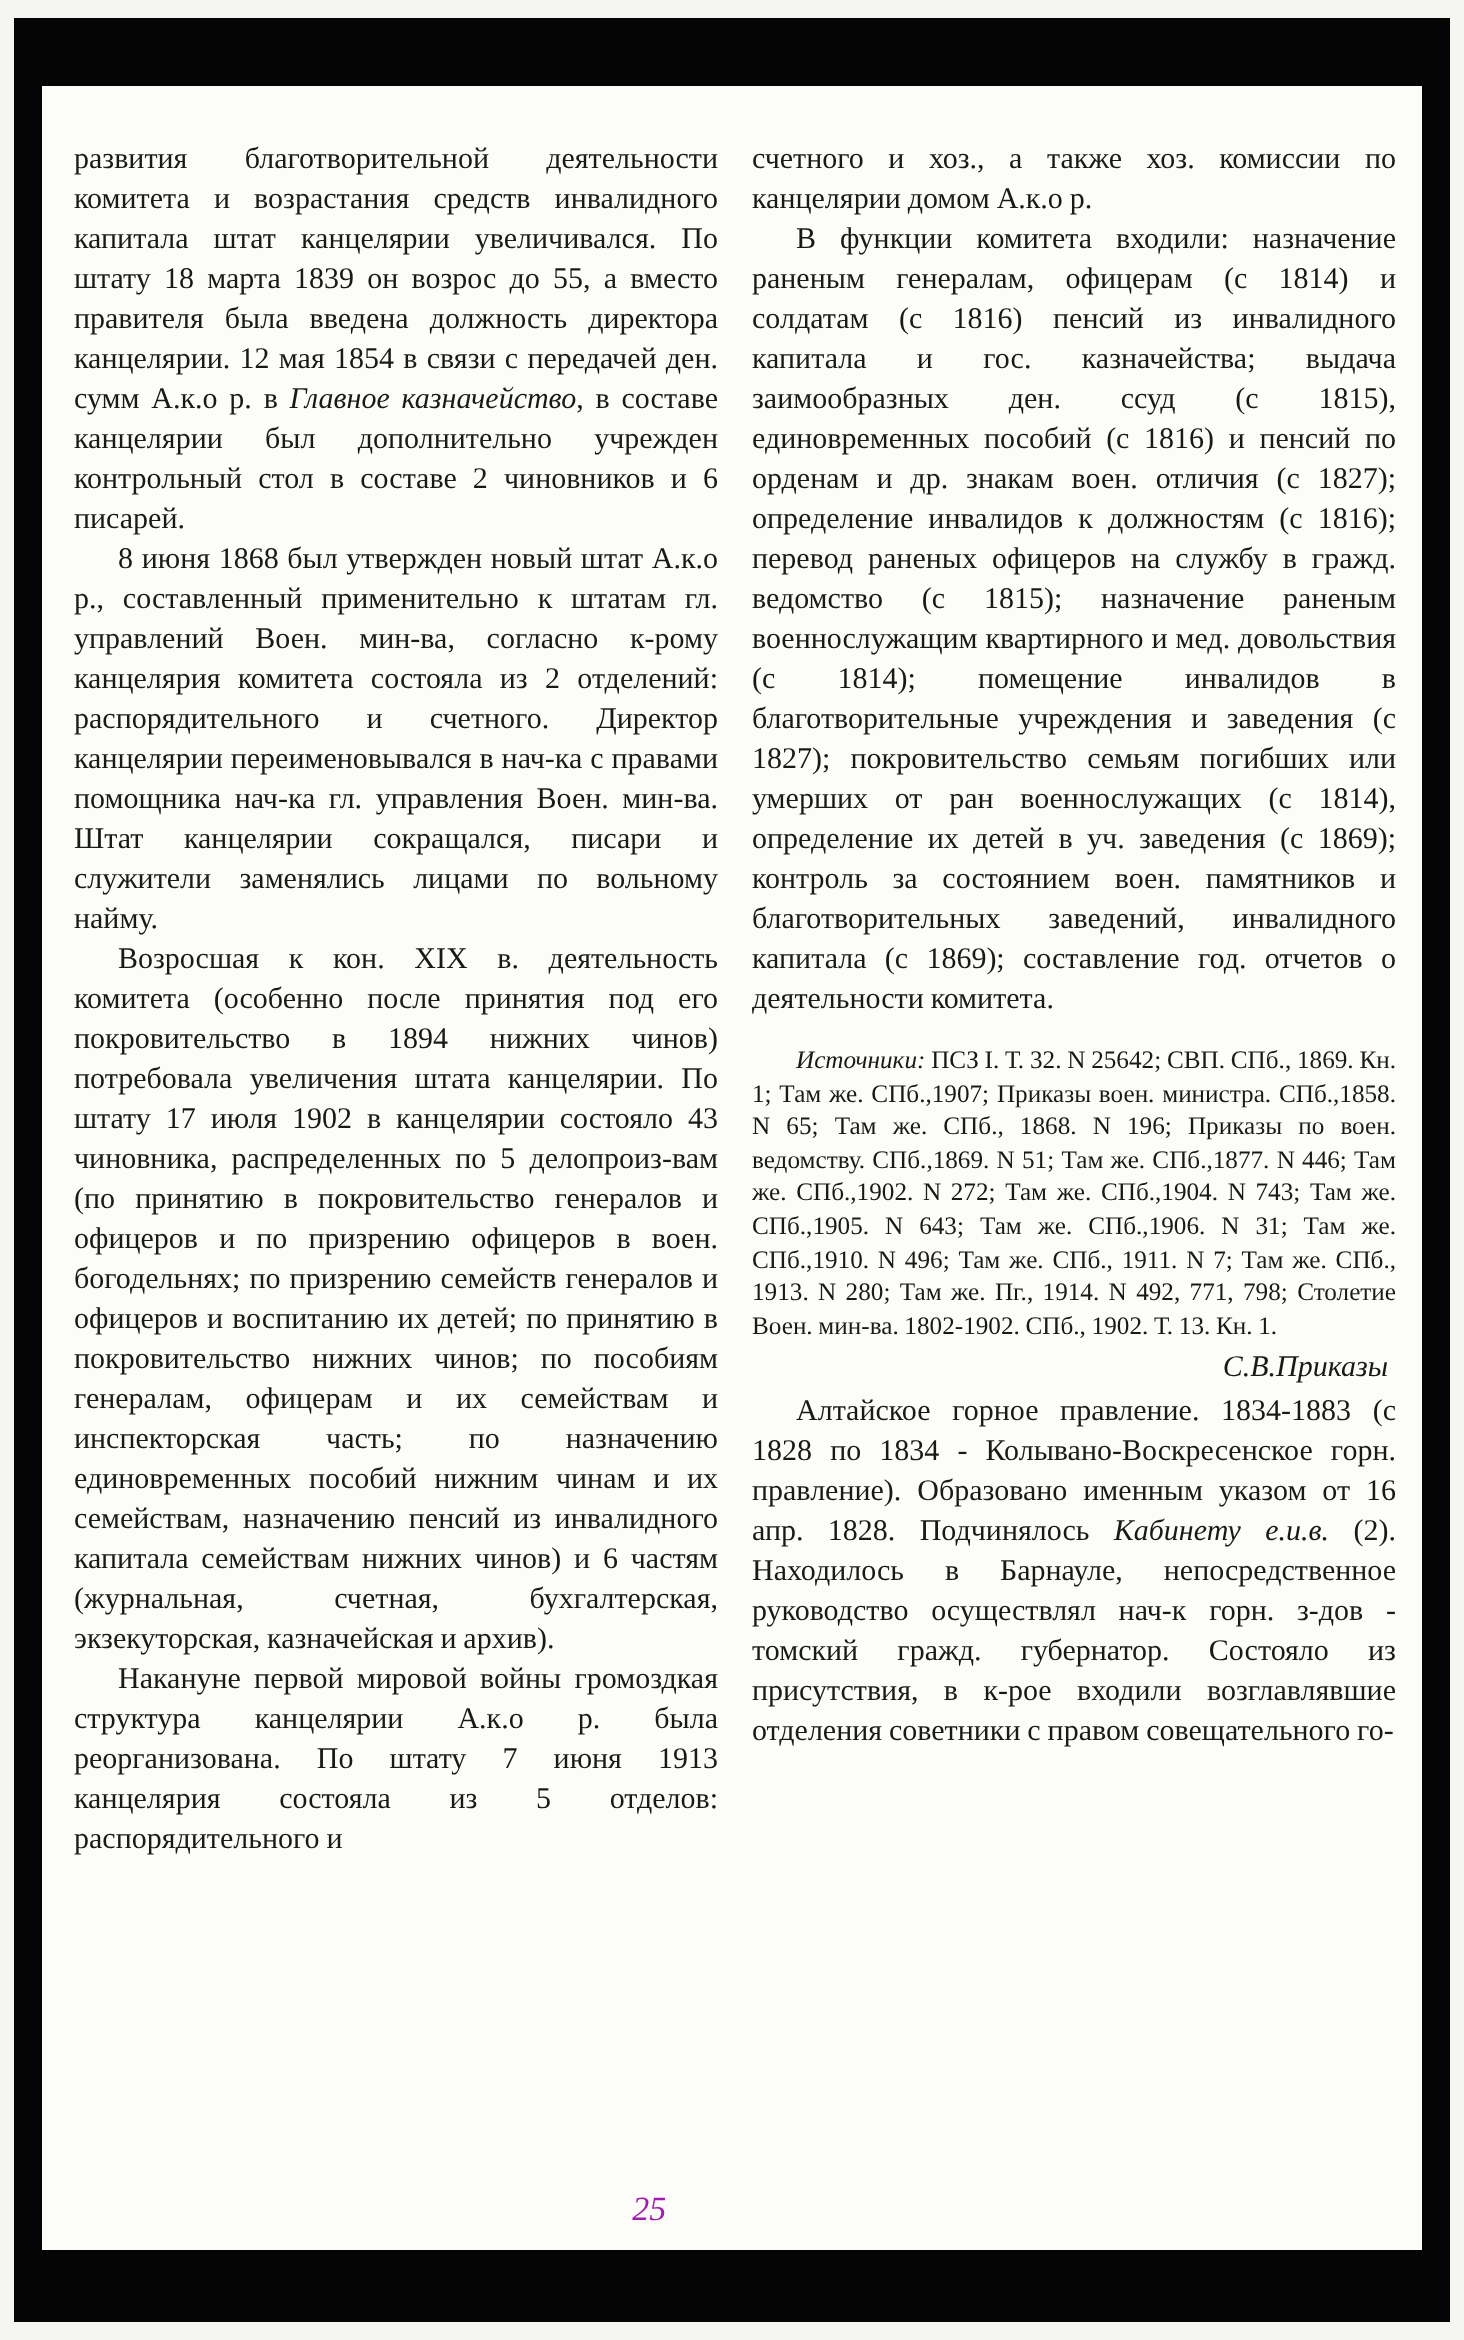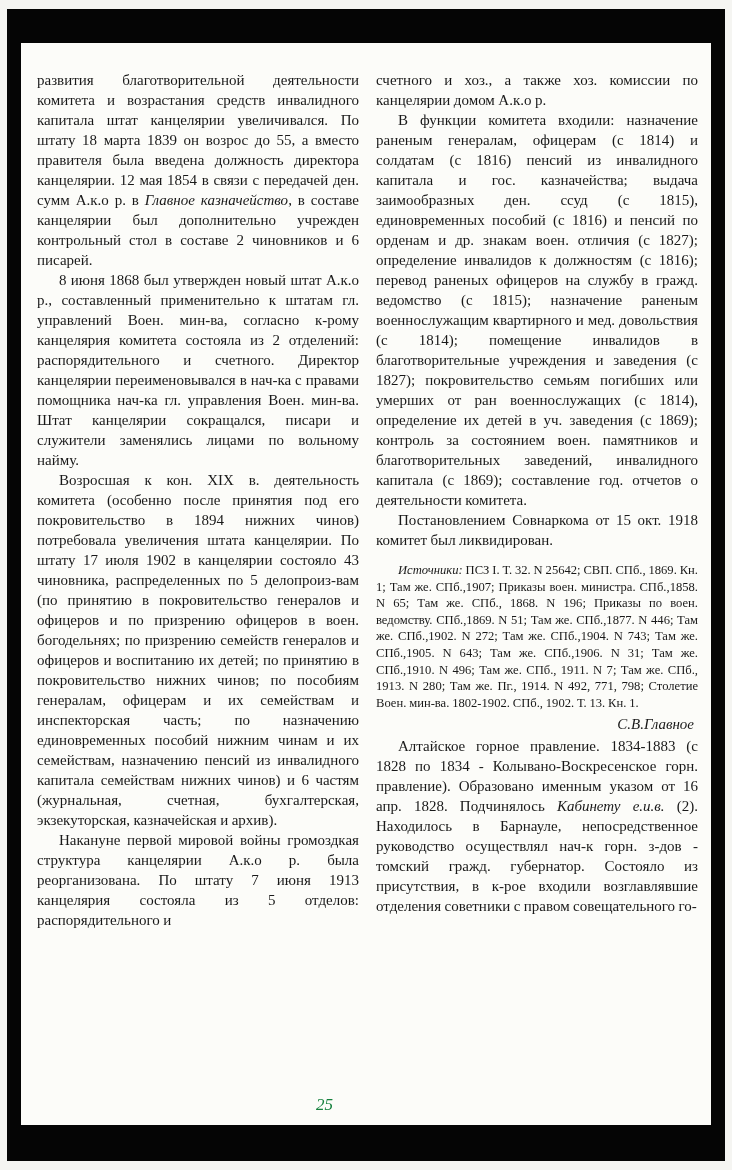--- a/index.html
+++ b/index.html
@@ -53,43 +53,42 @@
   .entry { margin-top:2px; }
   .entry b { font-weight:normal; }
   i.term { font-style:italic; }
   .pagenum {
     position:absolute;
     left:0; bottom:10px;
     width:88%;
     text-align:center;
     font-style:italic;
     font-size:17px;
-    color:#15803d;
+    color:#a21caf;
   }
 </style>
 </head>
 <body>
 
 <div class="scan-frame"></div>
 
 <div class="page">
   <div class="columns">
 
     <div class="col">
       <p class="noindent"><span>развития благотворительной деятельности комитета и возрастания средств инвалидного капитала штат канцелярии увеличивался. По штату 18 марта 1839 он возрос до 55, а вместо правителя была введена должность директора канцелярии. 12 мая 1854 в связи с передачей ден. сумм А.к.о р. в </span><i class="term">Главное казначейство</i><span>, в составе канцелярии был дополнительно учрежден контрольный стол в составе 2 чиновников и 6 писарей.</span></p>
       <p>8 июня 1868 был утвержден новый штат А.к.о р., составленный применительно к штатам гл. управлений Воен. мин-ва, согласно к-рому канцелярия комитета состояла из 2 отделений: распорядительного и счетного. Директор канцелярии переименовывался в нач-ка с правами помощника нач-ка гл. управления Воен. мин-ва. Штат канцелярии сокращался, писари и служители заменялись лицами по вольному найму.</p>
       <p>Возросшая к кон. XIX в. деятельность комитета (особенно после принятия под его покровительство в 1894 нижних чинов) потребовала увеличения штата канцелярии. По штату 17 июля 1902 в канцелярии состояло 43 чиновника, распределенных по 5 делопроиз-вам (по принятию в покровительство генералов и офицеров и по призрению офицеров в воен. богодельнях; по призрению семейств генералов и офицеров и воспитанию их детей; по принятию в покровительство нижних чинов; по пособиям генералам, офицерам и их семействам и инспекторская часть; по назначению единовременных пособий нижним чинам и их семействам, назначению пенсий из инвалидного капитала семействам нижних чинов) и 6 частям (журнальная, счетная, бухгалтерская, экзекуторская, казначейская и архив).</p>
       <p>Накануне первой мировой войны громоздкая структура канцелярии А.к.о р. была реорганизована. По штату 7 июня 1913 канцелярия состояла из 5 отделов: распорядительного и</p>
     </div>
 
     <div class="col">
       <p class="noindent">счетного и хоз., а также хоз. комиссии по канцелярии домом А.к.о р.</p>
       <p>В функции комитета входили: назначение раненым генералам, офицерам (с 1814) и солдатам (с 1816) пенсий из инвалидного капитала и гос. казначейства; выдача заимообразных ден. ссуд (с 1815), единовременных пособий (с 1816) и пенсий по орденам и др. знакам воен. отличия (с 1827); определение инвалидов к должностям (с 1816); перевод раненых офицеров на службу в гражд. ведомство (с 1815); назначение раненым военнослужащим квартирного и мед. довольствия (с 1814); помещение инвалидов в благотворительные учреждения и заведения (с 1827); покровительство семьям погибших или умерших от ран военнослужащих (с 1814), определение их детей в уч. заведения (с 1869); контроль за состоянием воен. памятников и благотворительных заведений, инвалидного капитала (с 1869); составление год. отчетов о деятельности комитета.</p>
-      <p>Постановлением Совнаркома от 15 окт. 1918 комитет был ликвидирован.</p>
       <p class="sources"><i>Источники:</i><span> ПСЗ I. Т. 32. N 25642; СВП. СПб., 1869. Кн. 1; Там же. СПб.,1907; Приказы воен. министра. СПб.,1858. N 65; Там же. СПб., 1868. N 196; Приказы по воен. ведомству. СПб.,1869. N 51; Там же. СПб.,1877. N 446; Там же. СПб.,1902. N 272; Там же. СПб.,1904. N 743; Там же. СПб.,1905. N 643; Там же. СПб.,1906. N 31; Там же. СПб.,1910. N 496; Там же. СПб., 1911. N 7; Там же. СПб., 1913. N 280; Там же. Пг., 1914. N 492, 771, 798; Столетие Воен. мин-ва. 1802-1902. СПб., 1902. Т. 13. Кн. 1.</span></p>
-      <p class="author">С.В.Главное</p>
+      <p class="author">С.В.Приказы</p>
       <p class="entry"><b>Алтайское горное правление. 1834-1883</b><span> (с 1828 по 1834 - Колывано-Воскресенское горн. правление). Образовано именным указом от 16 апр. 1828. Подчинялось </span><i class="term">Кабинету е.и.в.</i><span> (2). Находилось в Барнауле, непосредственное руководство осуществлял нач-к горн. з-дов - томский гражд. губернатор. Состояло из присутствия, в к-рое входили возглавлявшие отделения советники с правом совещательного го-</span></p>
     </div>
 
   </div>
 
   <div class="pagenum">25</div>
 </div>
 
 </body></html>

